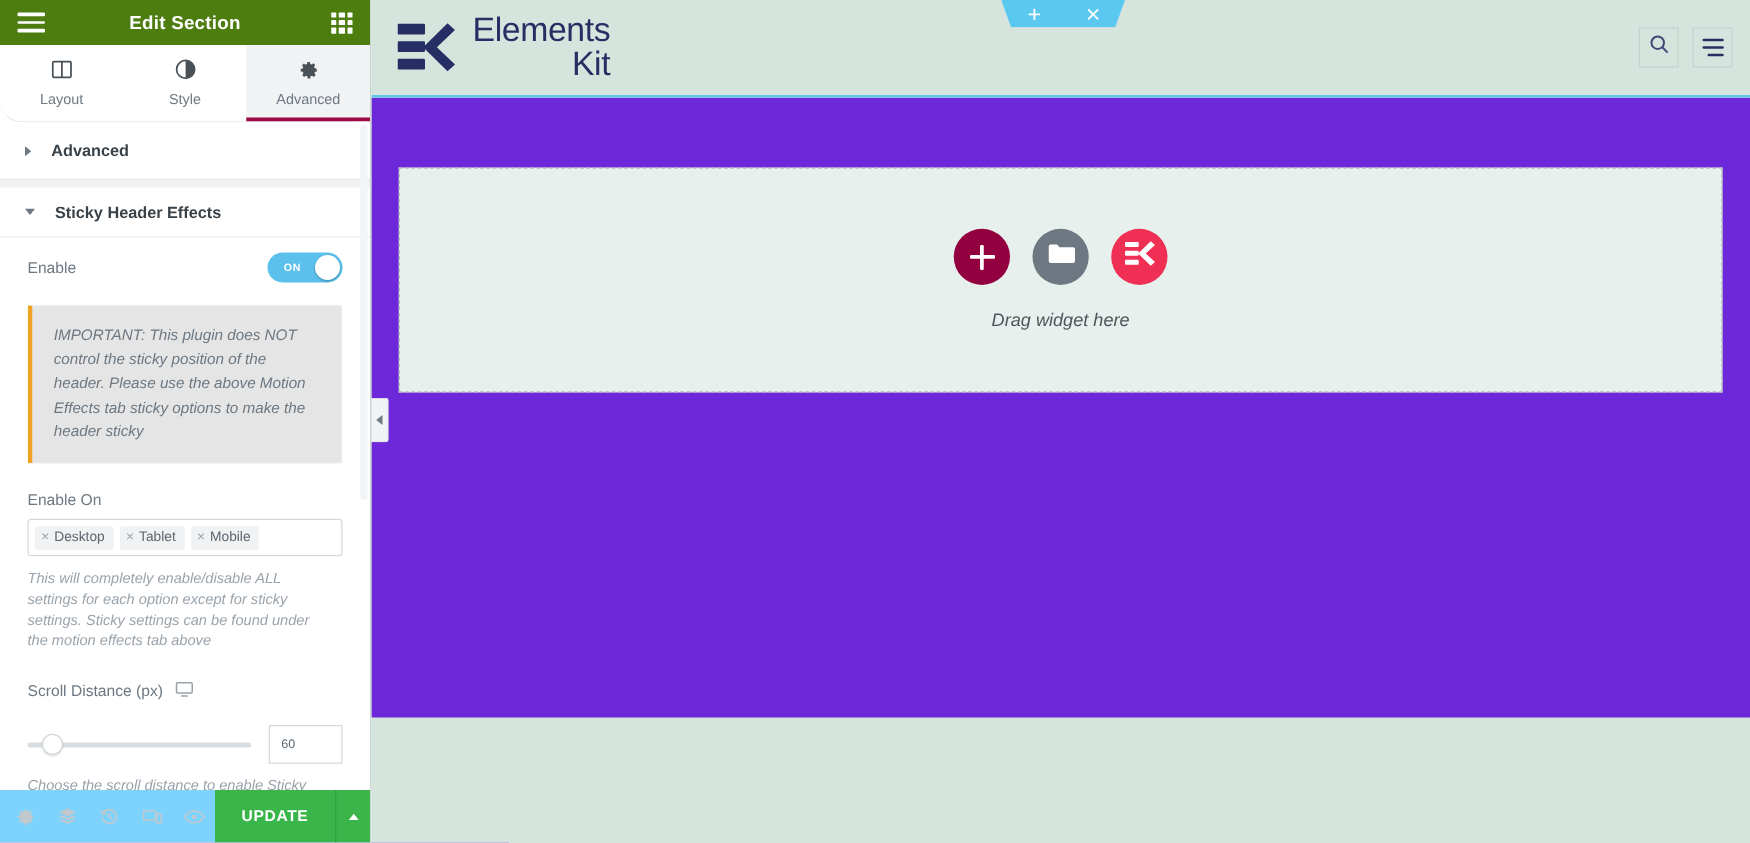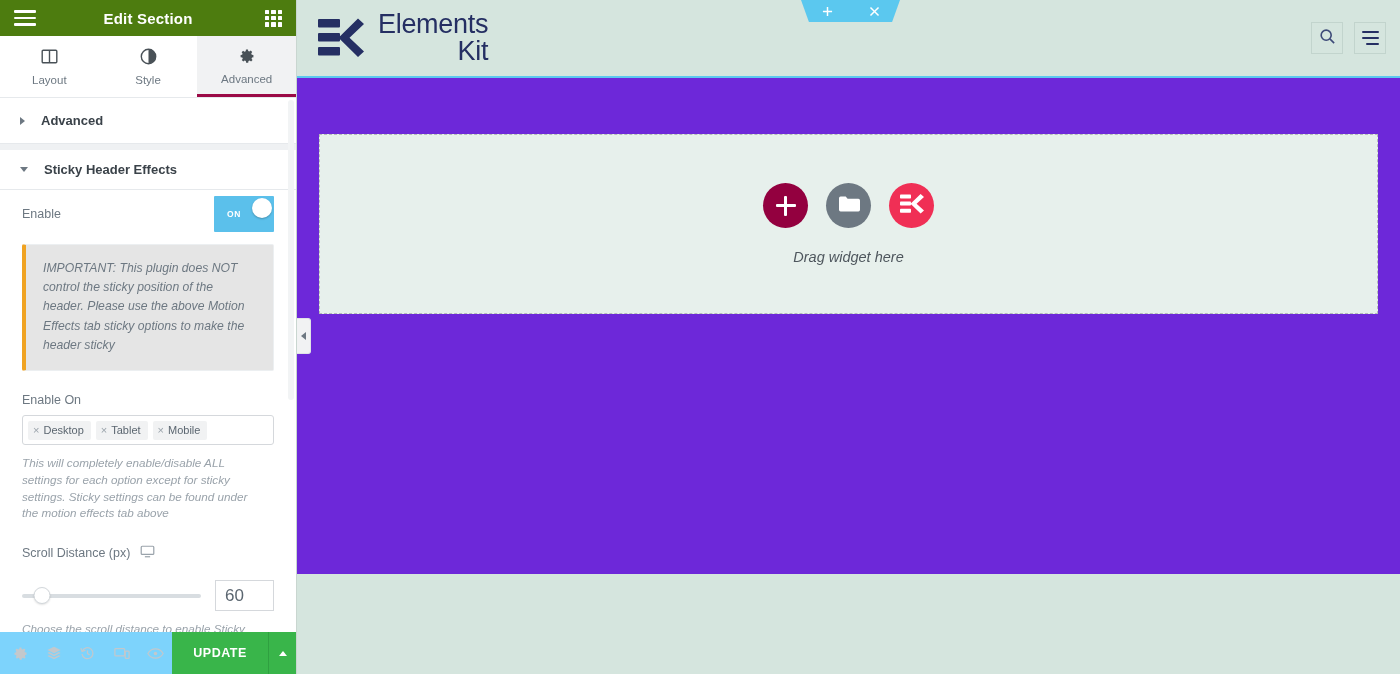--- a/index.html
+++ b/index.html
@@ -42,20 +42,21 @@
     display: grid; grid-template-columns: repeat(3,1fr); grid-template-rows: repeat(3,1fr);
     gap: 2px; cursor: pointer; z-index: 2;
   }
   .ph-grid span { background: #fff; border-radius: .5px; }
 
   
   .panel-tabs {
     height: 62px; flex: 0 0 62px;
     display: flex; background: #ffffff;
     border-bottom: 1px solid #e6e9ec;
+    border-radius: 18px;
   }
   .ptab {
     flex: 1; display: flex; flex-direction: column;
     align-items: center; justify-content: center;
     gap: 7px; cursor: pointer; position: relative;
     color: #6d7882; font-size: 11.5px;
   }
   .ptab .ico { color: #495157; display: block; }
   .ptab.active { background: #f1f2f3; }
   .ptab.active:after {
@@ -80,21 +81,21 @@
              border-top: 4px solid transparent; border-bottom: 4px solid transparent; }
   .caret-d { width: 0; height: 0; border-top: 5px solid #6d7882;
              border-left: 4px solid transparent; border-right: 4px solid transparent; }
   .row-enable {
     display: flex; align-items: center; justify-content: space-between;
     height: 48px; padding: 0 22px;
   }
   .lbl { font-size: 12.5px; color: #6d7882; }
 
   .toggle {
-    width: 60px; height: 36px; border-radius: 1px;
+    width: 60px; height: 24px; border-radius: 12px;
     background: #5bc0eb; position: relative; cursor: pointer;
     display: flex; align-items: center;
   }
   .toggle .on-text {
     color: #ffffff; font-size: 8.5px; font-weight: bold;
     letter-spacing: .6px; margin-left: 13px;
   }
   .toggle .knob {
     position: absolute; right: 2px; top: 2px;
     width: 20px; height: 20px; border-radius: 50%;
@@ -141,21 +142,21 @@
   }
   .slider .track { width: 100%; height: 4px; border-radius: 2px; background: #d8dde1; }
   .slider .knob {
     position: absolute; left: 11%; transform: translateX(-50%);
     width: 17px; height: 17px; border-radius: 50%;
     background: #fff; border: 1px solid #d2d7db;
     box-shadow: 0 1px 2px rgba(0,0,0,.12);
   }
   .num-input {
     width: 59px; height: 31px; border: 1px solid #d5d8dc; border-radius: 0;
-    font-size: 17px; color: #5b6670; padding: 0 9px;
+    font-size: 10px; color: #5b6670; padding: 0 9px;
     font-family: "Liberation Sans", sans-serif; background: #fff;
   }
 
   
   .pscroll {
     position: absolute; right: 2px; top: 2px; width: 6px; height: 300px;
     background: #f2f4f5; border-radius: 3px;
   }
 
   

